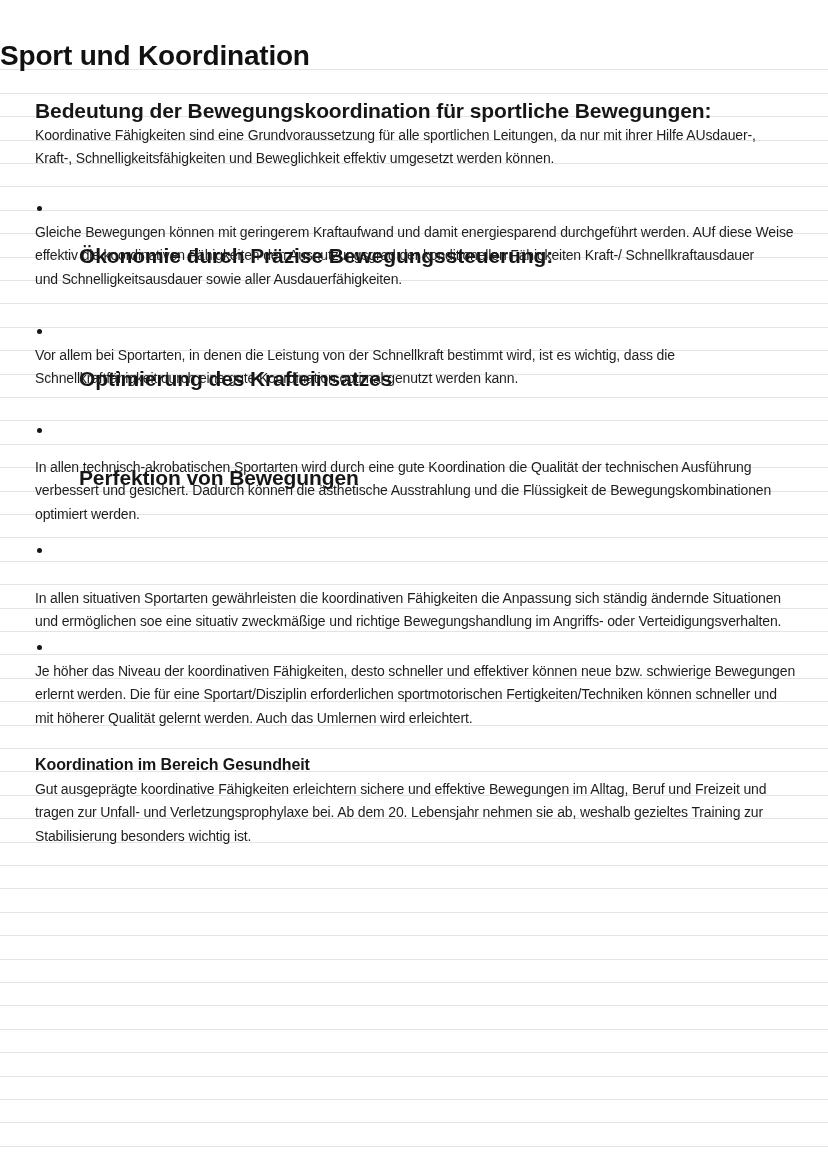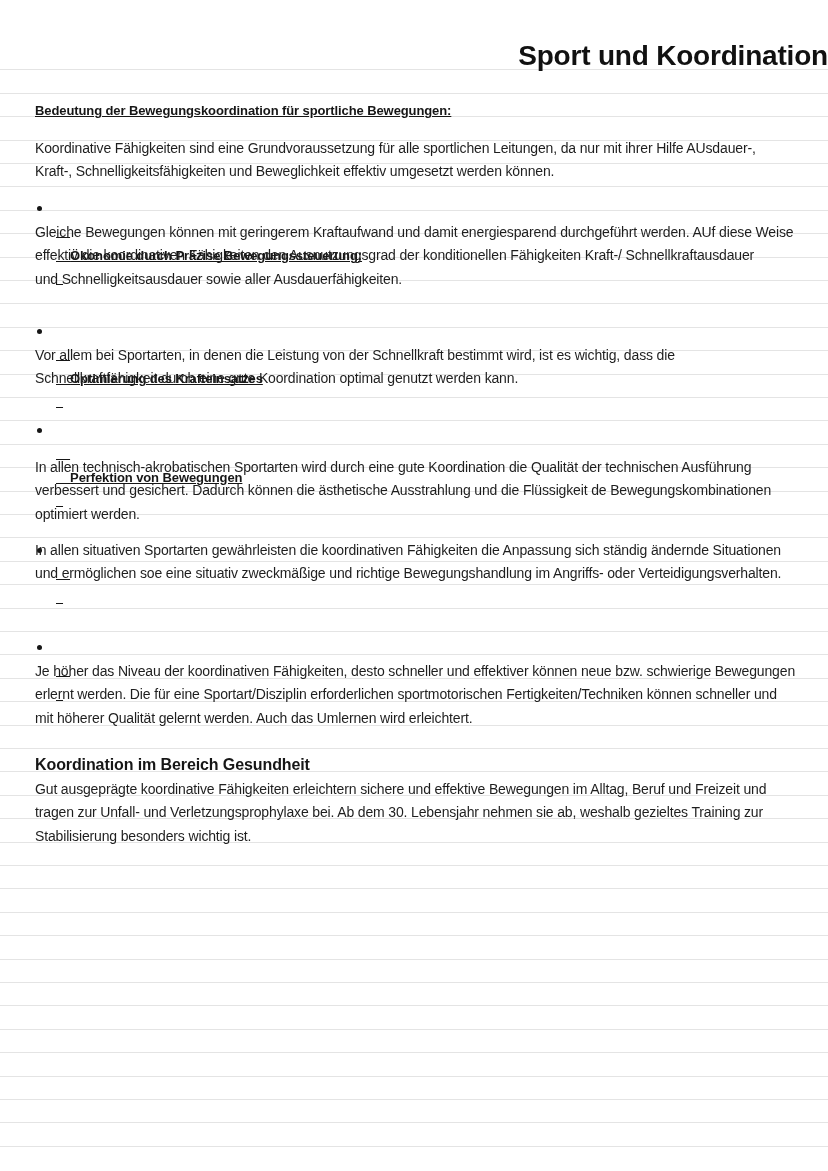--- a/index.html
+++ b/index.html
@@ -20,49 +20,49 @@
       to bottom,
       transparent 0px,
       transparent 22.4px,
       #e4e4e4 22.4px,
       #e4e4e4 23.4px
     );
     pointer-events:none;
   }
   .title{
     position:absolute;left:0;right:0;top:41px;
-    margin:0;text-align:right;
+    margin:0;text-align:left;
     font-size:28px;font-weight:bold;line-height:30px;
     letter-spacing:-0.2px;color:#111;
   }
   .blk{
     position:absolute;left:35px;width:785px;
     line-height:23.4px;white-space:pre;
   }
-  .h{font-size:13px;font-weight:bold;letter-spacing:-0.1px;color:#161616;text-decoration:underline;}
+  .h{font-size:21px;font-weight:bold;letter-spacing:-0.1px;color:#161616;}
   .h2{font-size:16px;font-weight:bold;letter-spacing:-0.1px;color:#161616;}
   .b{font-size:14px;font-weight:normal;letter-spacing:-0.15px;color:#1e1e1e;}
   .bullet{padding-left:21px;}
   .dot{
     position:absolute;left:2px;top:9px;
     width:5px;height:5px;border-radius:50%;
     background:#161616;display:block;
   }
 </style>
 </head>
 <body>
 
 <div class="sheet">
 
   <div class="rules"></div>
 
   <h1 class="title">Sport und Koordination</h1>
 
   <div class="blk h" style="top:99px">Bedeutung der Bewegungskoordination für sportliche Bewegungen:</div>
-  <div class="blk b" style="top:137px">Koordinative Fähigkeiten sind eine Grundvoraussetzung für alle sportlichen Leitungen, da nur mit ihrer Hilfe AUsdauer-,
+  <div class="blk b" style="top:124px">Koordinative Fähigkeiten sind eine Grundvoraussetzung für alle sportlichen Leitungen, da nur mit ihrer Hilfe AUsdauer-,
 Kraft-, Schnelligkeitsfähigkeiten und Beweglichkeit effektiv umgesetzt werden können.</div>
 
   <div class="blk h bullet" style="top:197px">
     <span class="dot"></span>
     <span>Ökonomie durch Präzise Bewegungssteuerung:</span>
   </div>
   <div class="blk b" style="top:221px">Gleiche Bewegungen können mit geringerem Kraftaufwand und damit energiesparend durchgeführt werden. AUf diese Weise
 effektiv die koordinativen Fähigkeiten den Ausnutzungsgrad der konditionellen Fähigkeiten Kraft-/ Schnellkraftausdauer
 und Schnelligkeitsausdauer sowie aller Ausdauerfähigkeiten.</div>
 
@@ -77,28 +77,28 @@
     <span class="dot"></span>
     <span>Perfektion von Bewegungen</span>
   </div>
   <div class="blk b" style="top:456px">In allen technisch-akrobatischen Sportarten wird durch eine gute Koordination die Qualität der technischen Ausführung
 verbessert und gesichert. Dadurch können die ästhetische Ausstrahlung und die Flüssigkeit de Bewegungskombinationen
 optimiert werden.</div>
 
   <div class="blk h bullet" style="top:539px">
     <span class="dot"></span>
   </div>
-  <div class="blk b" style="top:539px">In allen situativen Sportarten gewährleisten die koordinativen Fähigkeiten die Anpassung sich ständig ändernde Situationen
+  <div class="blk b" style="top:587px">In allen situativen Sportarten gewährleisten die koordinativen Fähigkeiten die Anpassung sich ständig ändernde Situationen
 und ermöglichen soe eine situativ zweckmäßige und richtige Bewegungshandlung im Angriffs- oder Verteidigungsverhalten.</div>
 
   <div class="blk h bullet" style="top:636px">
     <span class="dot"></span>
   </div>
   <div class="blk h2" style="top:753px">Koordination im Bereich Gesundheit</div>
 
   <div class="blk b" style="top:660px">Je höher das Niveau der koordinativen Fähigkeiten, desto schneller und effektiver können neue bzw. schwierige Bewegungen
 erlernt werden. Die für eine Sportart/Disziplin erforderlichen sportmotorischen Fertigkeiten/Techniken können schneller und
 mit höherer Qualität gelernt werden. Auch das Umlernen wird erleichtert.</div>
   <div class="blk b" style="top:778px">Gut ausgeprägte koordinative Fähigkeiten erleichtern sichere und effektive Bewegungen im Alltag, Beruf und Freizeit und
-tragen zur Unfall- und Verletzungsprophylaxe bei. Ab dem 30. Lebensjahr nehmen sie ab, weshalb gezieltes Training zur
+tragen zur Unfall- und Verletzungsprophylaxe bei. Ab dem 20. Lebensjahr nehmen sie ab, weshalb gezieltes Training zur
 Stabilisierung besonders wichtig ist.</div>
 
 </div>
 
 </body></html>

